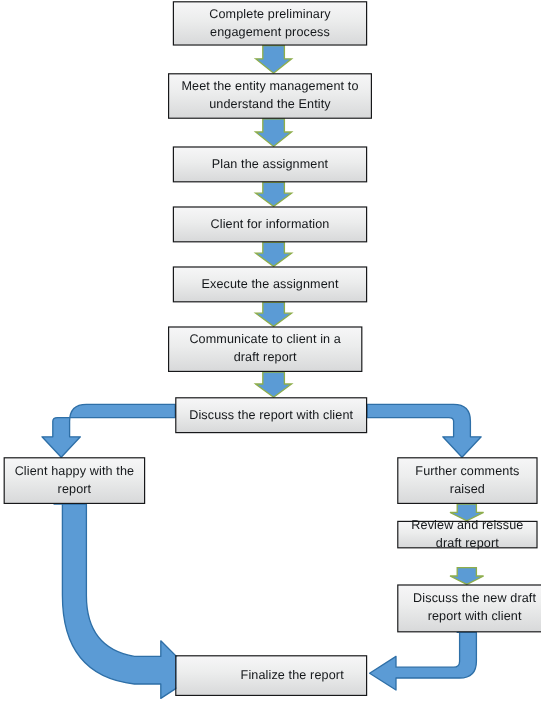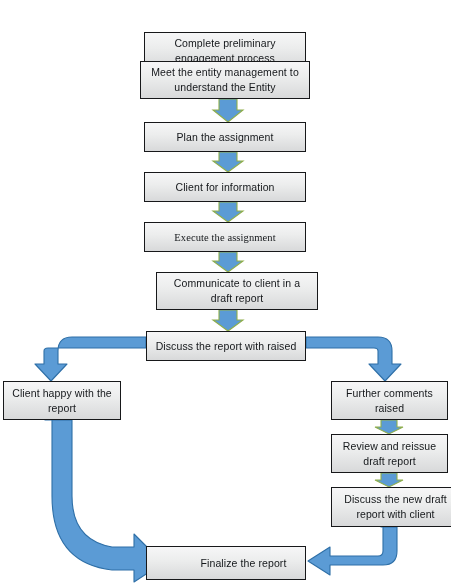--- a/index.html
+++ b/index.html
@@ -109,57 +109,57 @@
              L330,565
              L330,575
              L308,561
              L330,547
              L330,556
              L378,556
              Q383,556 383,551
              L383,527 Z"></path>
   </svg>
 
-  <div class="node" style="left:144px;top:1px;width:162px;height:37px;margin-top:31px;">
+  <div class="node" style="left:144px;top:1px;width:162px;height:37px;">
     <span>Complete preliminary engagement process</span>
   </div>
 
   <div class="node" style="left:140px;top:61px;width:170px;height:38px;">
     <span>Meet the entity management to understand the Entity</span>
   </div>
 
   <div class="node" style="left:144px;top:122px;width:162px;height:30px;">
     <span>Plan the assignment</span>
   </div>
 
   <div class="node" style="left:144px;top:172px;width:162px;height:30px;">
     <span>Client for information</span>
   </div>
 
-  <div class="node" style="left:144px;top:222px;width:162px;height:30px;font-family:Liberation Serif, serif;">
+  <div class="node" style="left:144px;top:222px;width:162px;height:30px;">
     <span>Execute the assignment</span>
   </div>
 
-  <div class="node" style="left:156px;top:272px;width:162px;height:38px;">
+  <div class="node" style="left:140px;top:272px;width:162px;height:38px;">
     <span>Communicate to client in a draft report</span>
   </div>
 
   <div class="node" style="left:146px;top:331px;width:160px;height:30px;">
-    <span>Discuss the report with raised</span>
+    <span>Discuss the report with client</span>
   </div>
 
   <div class="node" style="left:3px;top:381px;width:118px;height:39px;">
     <span>Client happy with the report</span>
   </div>
 
   <div class="node" style="left:331px;top:381px;width:117px;height:39px;">
     <span>Further comments raised</span>
   </div>
 
-  <div class="node" style="left:331px;top:434px;width:117px;height:39px;">
+  <div class="node" style="left:331px;top:434px;width:117px;height:23px;">
     <span>Review and reissue draft report</span>
   </div>
 
   <div class="node" style="left:331px;top:487px;width:129px;height:40px;">
     <span>Discuss the new draft report with client</span>
   </div>
 
   <div class="node" style="left:146px;top:546px;width:160px;height:34px;padding-left:40px;">
     <span>Finalize the report</span>
   </div>

